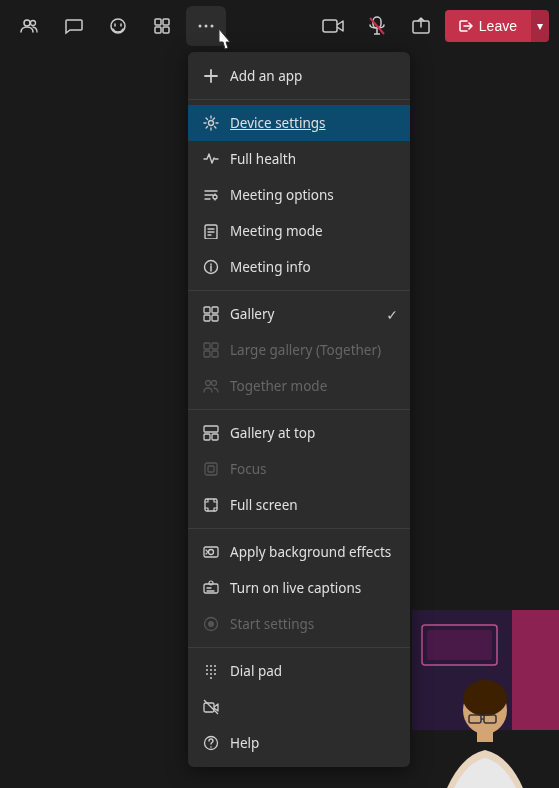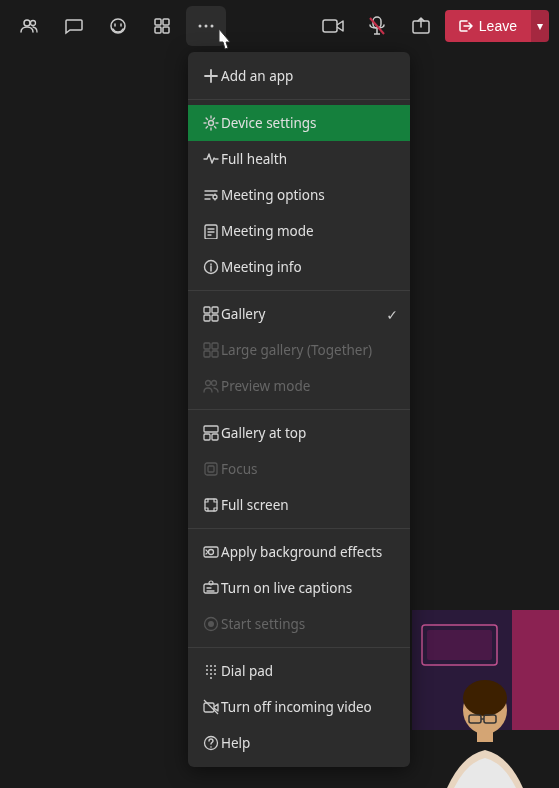--- a/index.html
+++ b/index.html
@@ -80,25 +80,25 @@
       overflow: hidden;
     }
 
     .menu-item {
       display: flex;
       align-items: center;
       padding: 9px 14px;
       cursor: pointer;
       color: #e0e0e0;
       font-size: 13.5px;
-      gap: 1px;
+      gap: 10px;
       position: relative;
       white-space: nowrap;
     }
-    .menu-item.highlighted { background: #15803d; }
+    .menu-item.highlighted { background: #0c4a6e; text-decoration: underline; }
     .menu-item.disabled {
       color: #666;
       cursor: default;
     }
 
     .menu-icon {
       width: 18px;
       height: 18px;
       flex-shrink: 0;
       display: flex;
@@ -319,21 +319,21 @@
 
   <div class="menu-item disabled">
     <span class="menu-icon">
       <svg width="16" height="16" viewBox="0 0 16 16" fill="none">
         <circle cx="5" cy="5" r="2.5" stroke="#555" stroke-width="1.3"></circle>
         <circle cx="11" cy="5" r="2.5" stroke="#555" stroke-width="1.3"></circle>
         <path d="M1 14c0-2.5 1.8-4 4-4s4 1.5 4 4" stroke="#555" stroke-width="1.3" stroke-linecap="round"></path>
         <path d="M11 10c2.2.5 4 2 4 4" stroke="#555" stroke-width="1.3" stroke-linecap="round"></path>
       </svg>
     </span>
-    <span>Preview mode</span>
+    <span>Together mode</span>
   </div>
 
   <div class="menu-divider"></div>
 
   <div class="menu-item">
     <span class="menu-icon">
       <svg width="16" height="16" viewBox="0 0 16 16" fill="none">
         <rect x="1" y="1" width="14" height="6" rx="1" stroke="#ccc" stroke-width="1.3"></rect>
         <rect x="1" y="9" width="6" height="6" rx="1" stroke="#ccc" stroke-width="1.3"></rect>
         <rect x="9" y="9" width="6" height="6" rx="1" stroke="#ccc" stroke-width="1.3"></rect>
@@ -418,21 +418,20 @@
   </div>
 
   <div class="menu-item">
     <span class="menu-icon">
       <svg width="16" height="16" viewBox="0 0 16 16" fill="none">
         <rect x="1" y="4" width="10" height="9" rx="1.5" stroke="#ccc" stroke-width="1.3"></rect>
         <path d="M11 8l4-3v7l-4-3" stroke="#ccc" stroke-width="1.3" stroke-linejoin="round"></path>
         <line x1="1" y1="1" x2="15" y2="15" stroke="#ccc" stroke-width="1.3"></line>
       </svg>
     </span>
-    <span>Turn off incoming video</span>
   </div>
 
   <div class="menu-item">
     <span class="menu-icon">
       <svg width="16" height="16" viewBox="0 0 16 16" fill="none">
         <circle cx="8" cy="8" r="6.5" stroke="#ccc" stroke-width="1.3"></circle>
         <path d="M6 6c0-1.1.9-2 2-2s2 .9 2 2-2 2-2 3" stroke="#ccc" stroke-width="1.4" stroke-linecap="round"></path>
         <circle cx="8" cy="12" r="0.8" fill="#ccc"></circle>
       </svg>
     </span>

